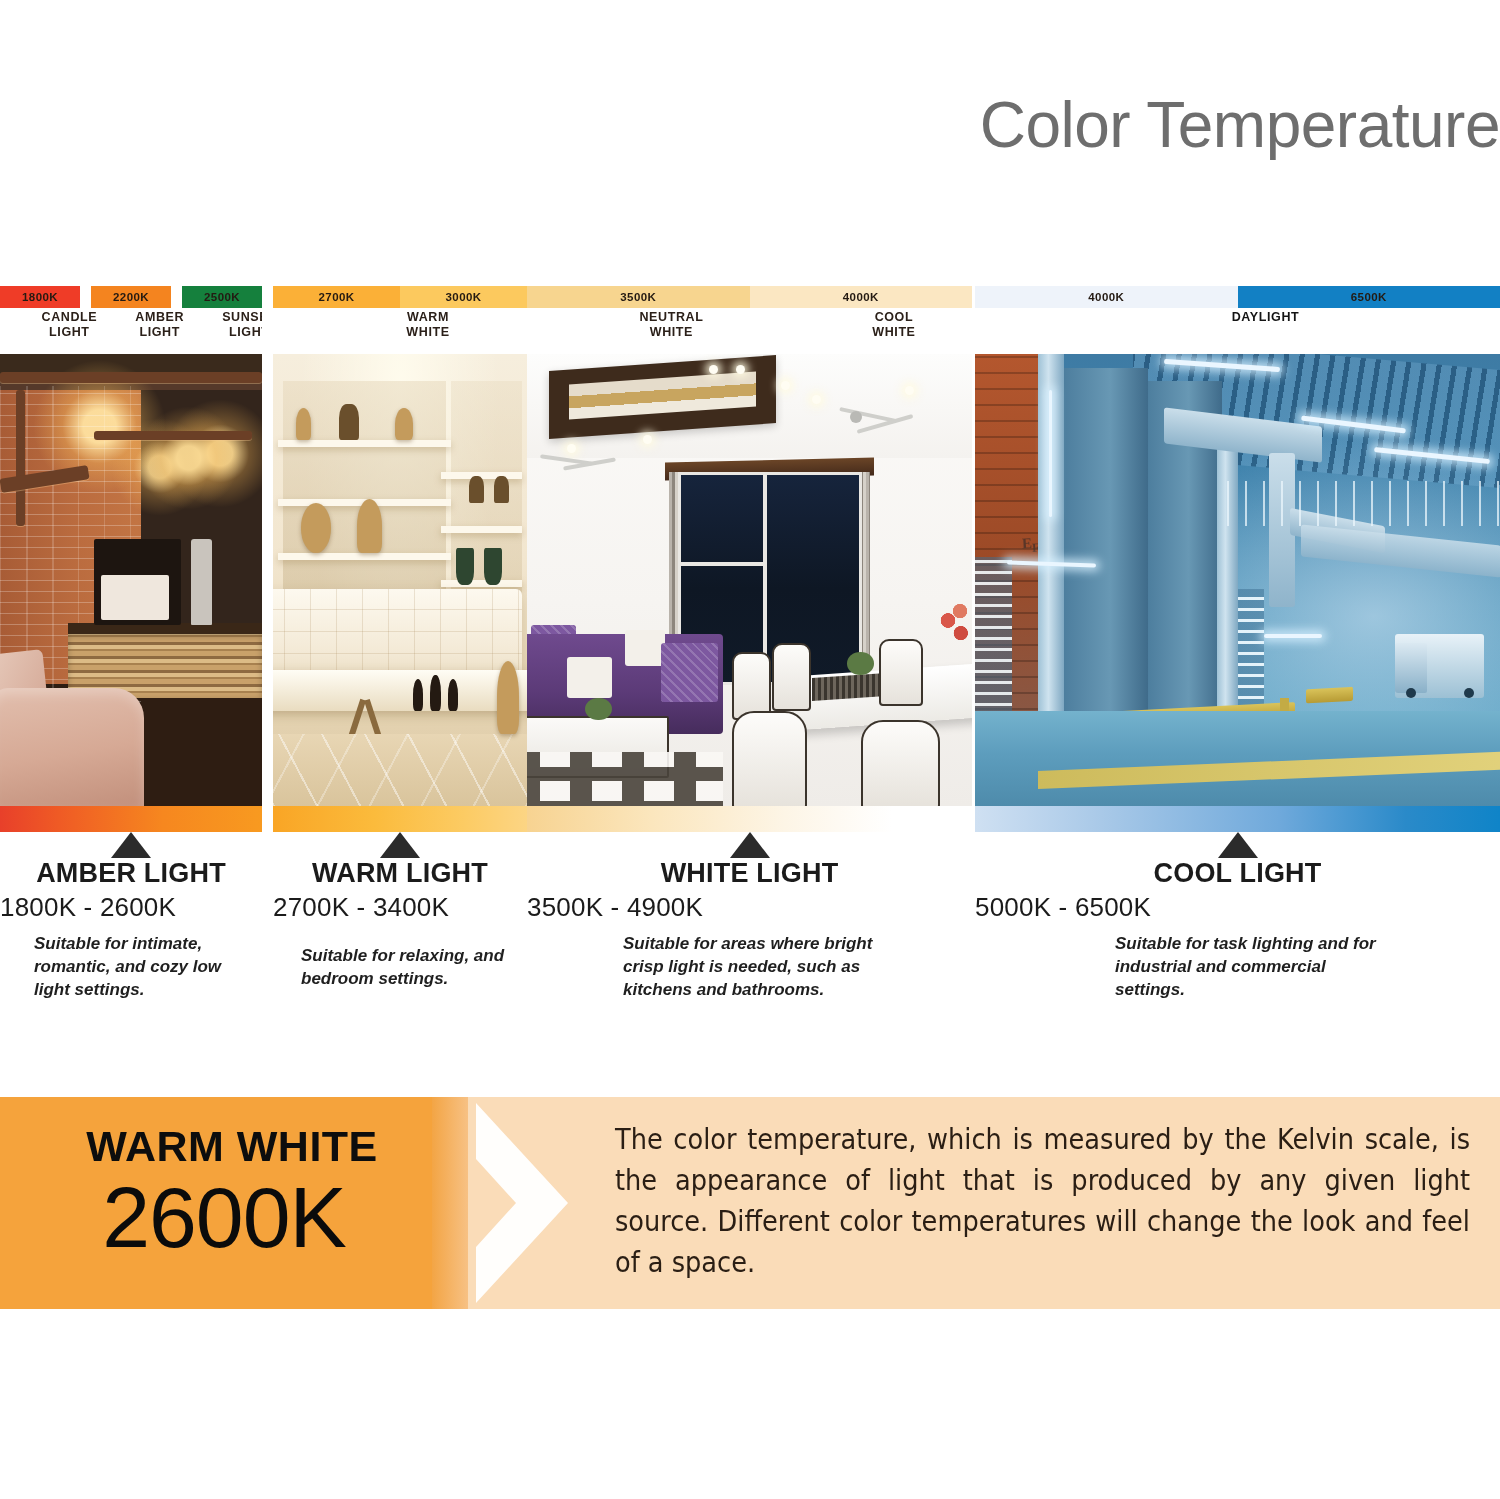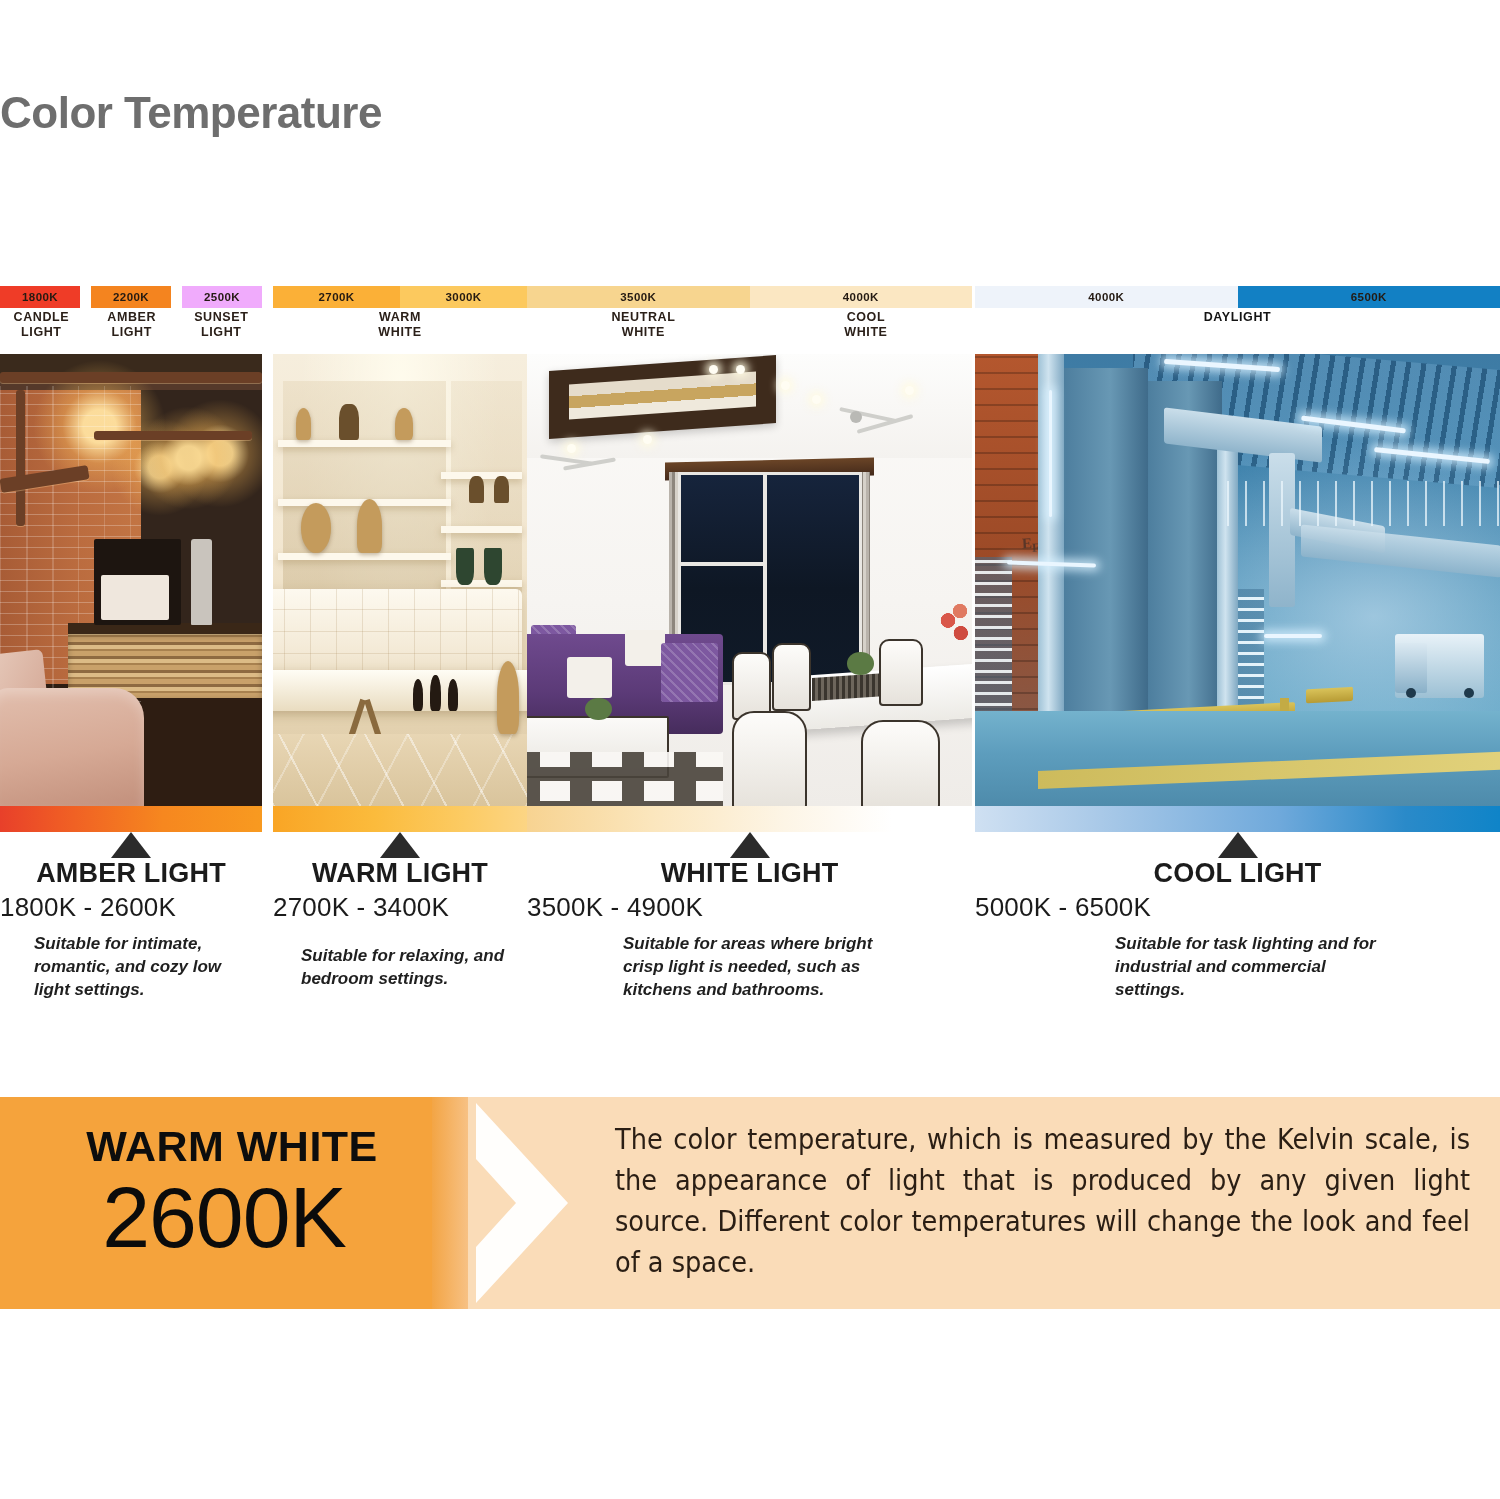--- a/index.html
+++ b/index.html
@@ -7,43 +7,43 @@
     width:1500px;height:1499px;
     background:#ffffff;
     font-family:"Liberation Sans", sans-serif;
     overflow:hidden;
     position:relative;
   }
 
   
   .title{
     position:absolute;left:0;top:88px;width:1500px;
-    text-align:left;
-    font-size:44px;font-weight:bold;
+    text-align:right;
+    font-size:64px;font-weight:normal;
     color:#6e6e6e;
     letter-spacing:-0.5px;
     font-family:"Liberation Sans", sans-serif;
   }
 
   
   .band{position:absolute;left:0;top:286px;width:1500px;height:520px;}
   .panel{position:absolute;top:0;height:520px;overflow:hidden;}
   .p1{left:0;width:262px;}
   .p2{left:273px;width:254px;}
   .p3{left:527px;width:445px;}
   .p4{left:975px;width:525px;}
 
   
   .kstrip{position:absolute;left:0;top:0;width:100%;height:22px;display:flex;z-index:6;}
   .kcell{flex:1 1 auto;display:flex;align-items:center;justify-content:center;
          font-size:11.5px;font-weight:bold;color:#241a12;letter-spacing:.4px;}
   .kgap{width:11px;background:#ffffff;flex:0 0 11px;}
 
   
-  .lrow{position:absolute;left:0;top:22px;width:100%;height:40px;display:flex;z-index:6;}
+  .lrow{position:absolute;left:0;top:22px;width:100%;height:40px;display:flex;z-index:6;padding-left:28px;}
   .lcell{flex:1 1 auto;display:flex;flex-direction:column;align-items:center;justify-content:flex-start;
          padding-top:2px;font-size:12.5px;font-weight:bold;color:#2b2019;letter-spacing:.6px;line-height:15px;text-align:center;}
   .lgap{width:11px;flex:0 0 11px;background:transparent;}
 
   
   .photo{position:absolute;left:0;top:68px;width:100%;height:452px;overflow:hidden;}
 
   
   .ph1{
     background:
@@ -252,21 +252,21 @@
       <div class="grinder"></div>
       <div class="wood"></div>
       <div class="sofaback"></div>
       <div class="sofa"></div>
     </div>
     <div class="kstrip">
       <div class="kcell" style="background:#ef3c27">1800K</div>
       <div class="kgap"></div>
       <div class="kcell" style="background:#f4841f">2200K</div>
       <div class="kgap"></div>
-      <div class="kcell" style="background:#f0abfc">2500K</div>
+      <div class="kcell" style="background:#15803d">2500K</div>
     </div>
     <div class="lrow">
       <div class="lcell">
         <span>CANDLE</span>
         <span>LIGHT</span>
       </div>
       <div class="lgap"></div>
       <div class="lcell">
         <span>AMBER</span>
         <span>LIGHT</span>

